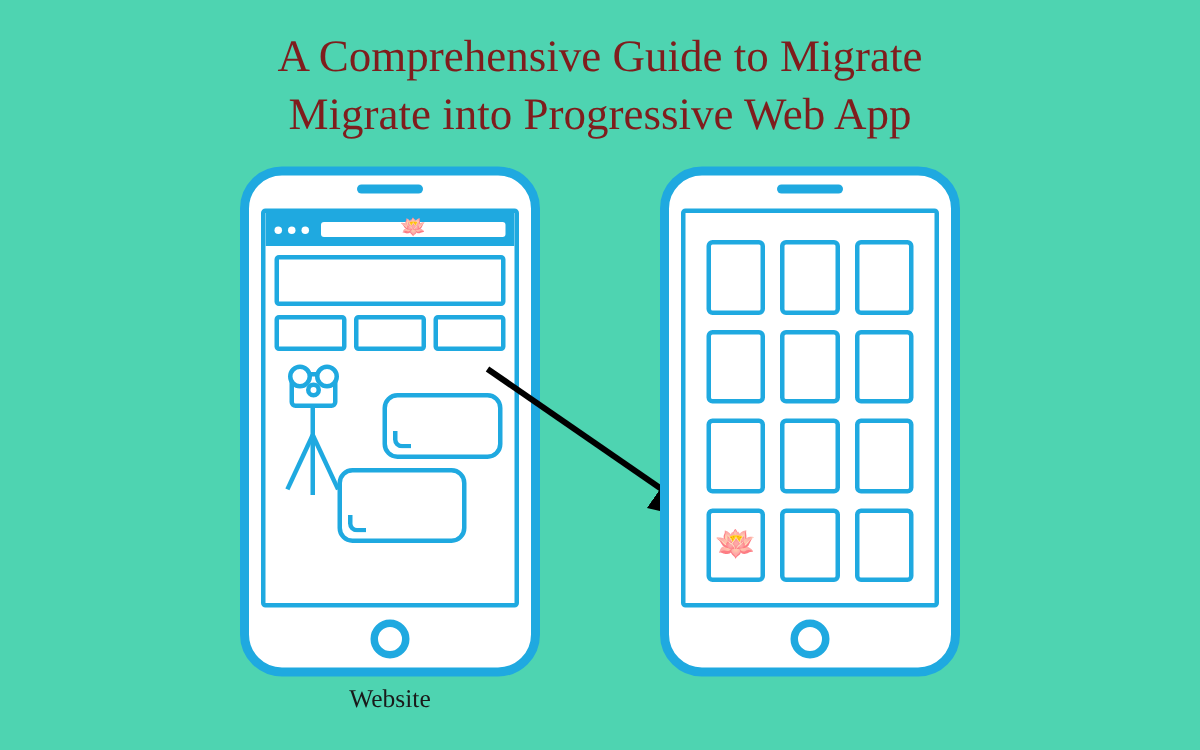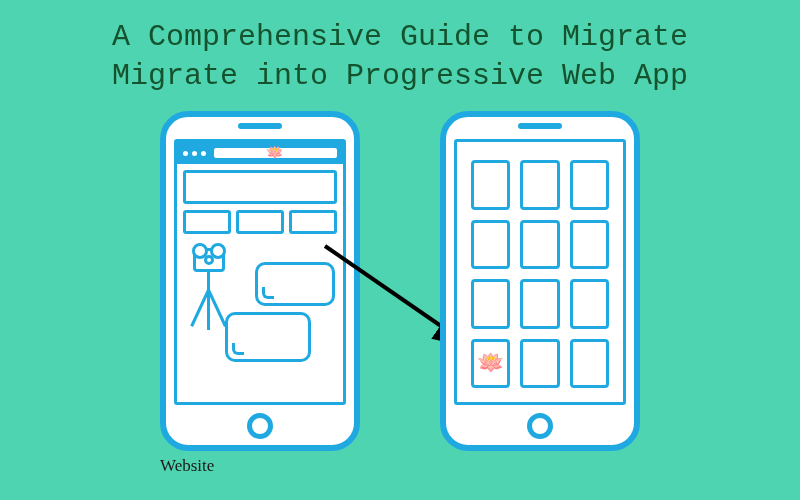--- a/index.html
+++ b/index.html
@@ -7,25 +7,24 @@
       width: 800px;
       height: 500px;
       background: #4ed4b1;
       font-family: Georgia, 'Times New Roman', serif;
       position: relative;
       overflow: hidden;
     }
     .title {
       text-align: center;
       font-size: 30px;
-      color: #14532d;
+      color: #7f1d1d;
       padding-top: 18px;
       line-height: 1.3;
       font-weight: normal;
-      font-family: Liberation Mono, monospace;
     }
     .stage {
       position: relative;
       width: 100%;
       height: 380px;
       margin-top: 10px;
     }
     .phone {
       position: absolute;
       width: 200px;
@@ -185,21 +184,21 @@
       width: 170px;
       height: 140px;
       pointer-events: none;
     }
     
     .caption {
       position: absolute;
       bottom: 10px;
       font-size: 17px;
       color: #1a1a1a;
-      text-align: left;
+      text-align: center;
       font-family: Georgia, serif;
     }
     .cap-left { left: 160px; width: 200px; }
     .cap-right { left: 440px; width: 200px; }
   </style>
 </head>
 <body>
 
 <h1 class="title">
   <span>A Comprehensive Guide to Migrate</span><br>

